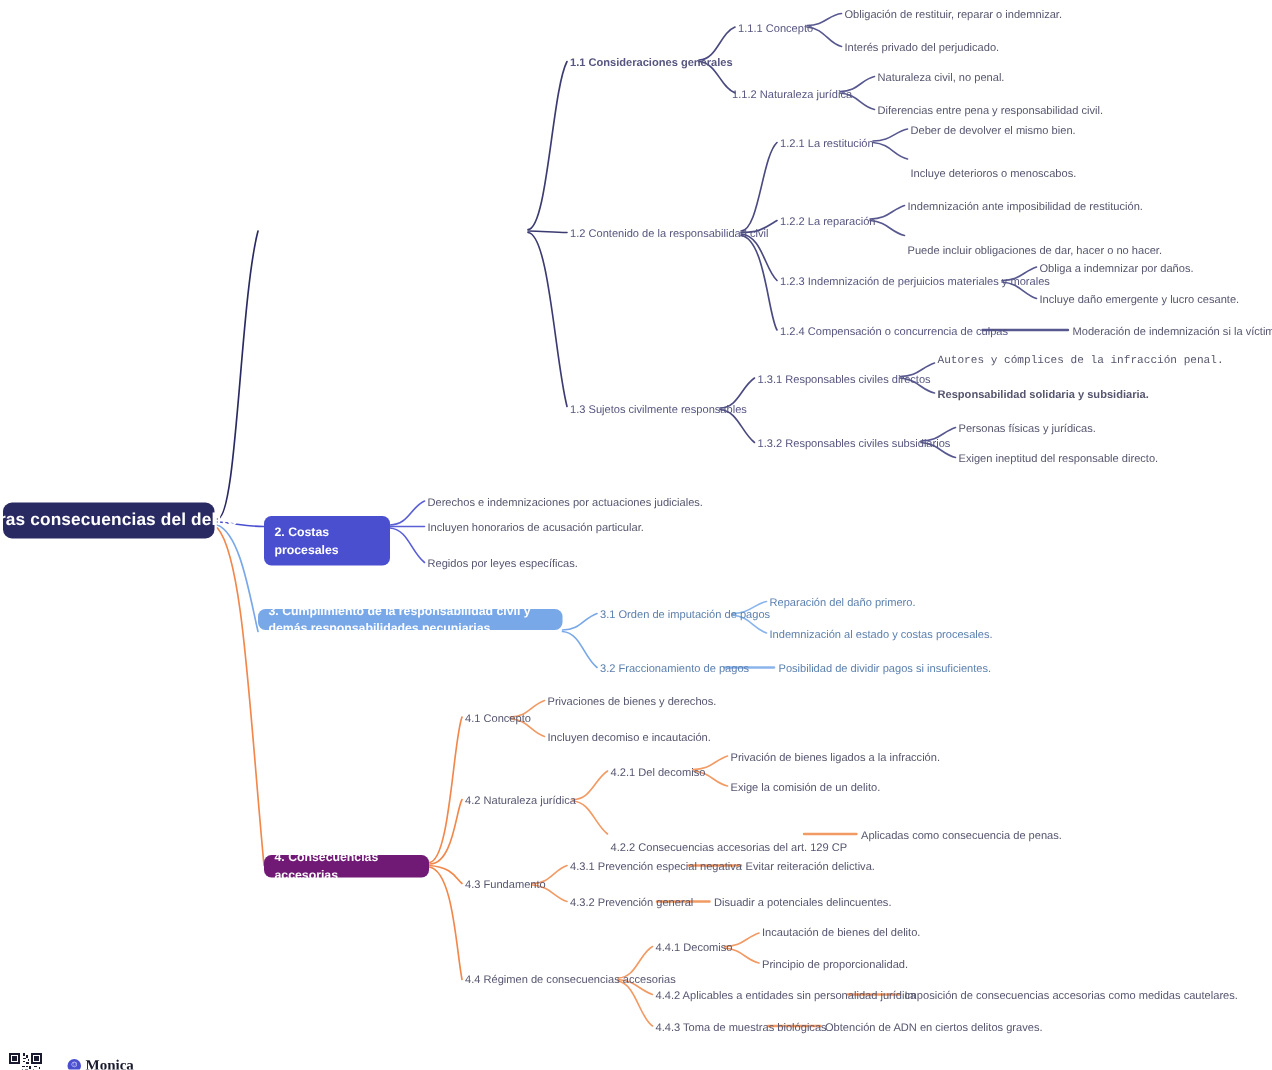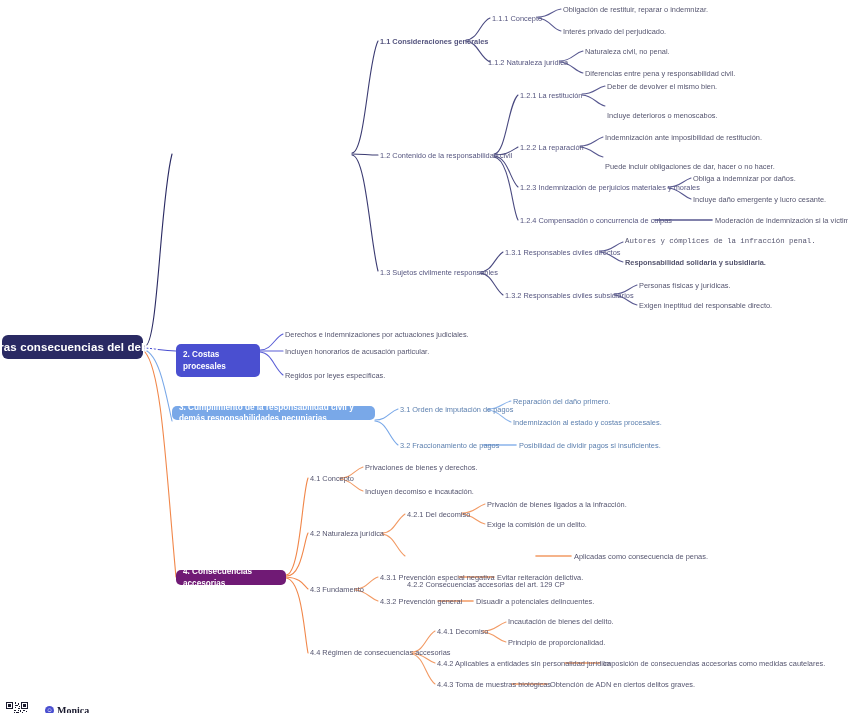--- a/index.html
+++ b/index.html
@@ -224,21 +224,21 @@
   <div class="t lblue" style="left:519px;top:441px;">Posibilidad de dividir pagos si insuficientes.</div>
 
   <div class="t leaf" style="left:310px;top:474px;">4.1 Concepto</div>
   <div class="t leaf" style="left:365px;top:463px;">Privaciones de bienes y derechos.</div>
   <div class="t leaf" style="left:365px;top:487px;">Incluyen decomiso e incautación.</div>
 
   <div class="t leaf" style="left:310px;top:529px;">4.2 Naturaleza jurídica</div>
   <div class="t leaf" style="left:407px;top:510px;">4.2.1 Del decomiso</div>
   <div class="t leaf" style="left:487px;top:500px;">Privación de bienes ligados a la infracción.</div>
   <div class="t leaf" style="left:487px;top:520px;">Exige la comisión de un delito.</div>
-  <div class="t leaf" style="left:407px;top:580px;text-align:center;">4.2.2 Consecuencias accesorias del art. 129 CP</div>
+  <div class="t leaf" style="left:407px;top:560px;text-align:center;">4.2.2 Consecuencias accesorias del art. 129 CP</div>
   <div class="t leaf" style="left:574px;top:552px;">Aplicadas como consecuencia de penas.</div>
 
   <div class="t leaf" style="left:310px;top:585px;">4.3 Fundamento</div>
   <div class="t leaf" style="left:380px;top:573px;">4.3.1 Prevención especial negativa</div>
   <div class="t leaf" style="left:497px;top:573px;">Evitar reiteración delictiva.</div>
   <div class="t leaf" style="left:380px;top:597px;">4.3.2 Prevención general</div>
   <div class="t leaf" style="left:476px;top:597px;">Disuadir a potenciales delincuentes.</div>
 
   <div class="t leaf" style="left:310px;top:648px;">4.4 Régimen de consecuencias accesorias</div>
   <div class="t leaf" style="left:437px;top:627px;">4.4.1 Decomiso</div>

